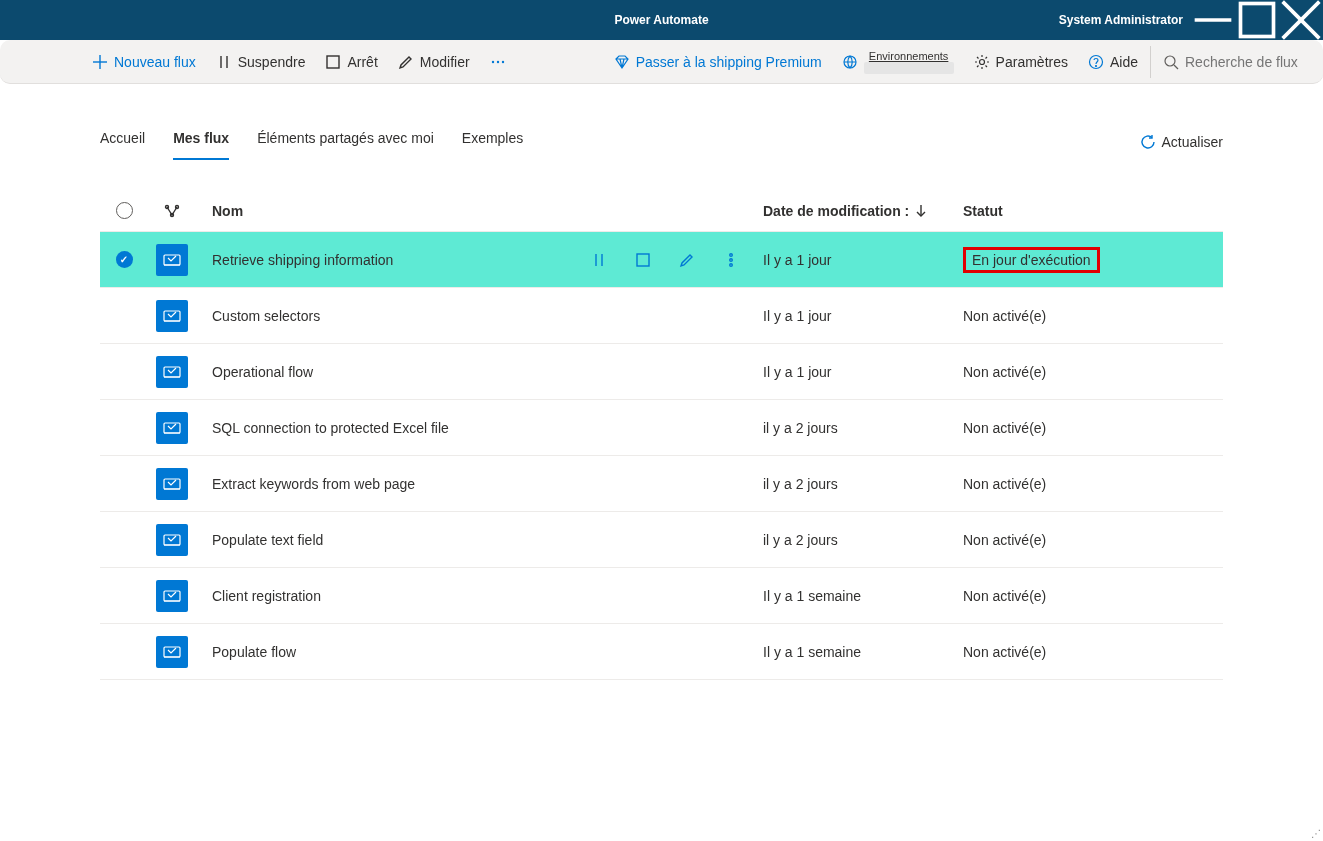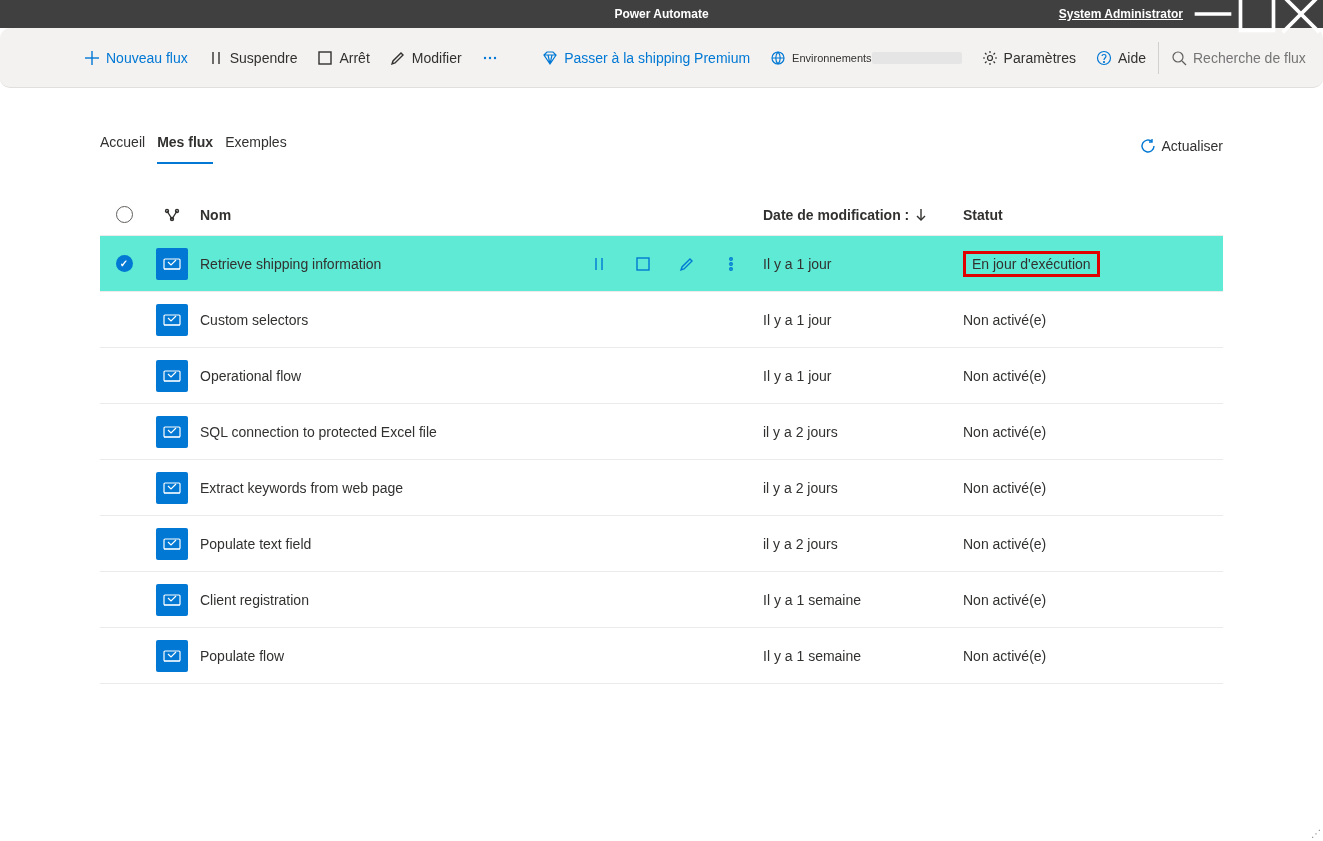--- a/index.html
+++ b/index.html
@@ -1,74 +1,73 @@
 <!DOCTYPE html>
 <html><head>
 <meta charset="utf-8">
 <style>
   * { margin: 0; padding: 0; box-sizing: border-box; font-family: "Segoe UI", Tahoma, sans-serif; }
   body { background: #ffffff; font-size: 14px; color: #323130; width: 1323px; }
 
   
   .titlebar {
-    height: 28px;
-    background: #404040;
+    height: 40px;
+    background: #0c4a6e;
     display: flex;
     align-items: center;
     color: #fff;
     font-size: 12px;
     position: relative;
-    text-decoration: underline;
   }
   .titlebar .title { position: absolute; left: 50%; transform: translateX(-50%); font-size: 12px; font-weight: 600;}
   .titlebar .user { margin-left: auto; font-weight: 600; margin-right: 8px; font-size:12px;}
   .titlebar .winbtns { display: flex; }
   .titlebar .winbtn { width: 44px; height: 28px; display:flex; align-items:center; justify-content:center; cursor:pointer;}
   .titlebar .winbtn svg { stroke: #fff; stroke-width: 1; fill: none; }
 
   
   .commandbar {
-    height: 60px;
+    height: 44px;
     background: #f3f2f1;
     border-bottom: 1px solid #e1dfdd;
     display: flex;
     align-items: center;
-    padding: 0 0;
+    padding: 0 8px;
     border-radius: 10px;
   }
   .cmdgroup { display:flex; gap:4px; align-items:center;}
   .cmdbtn {
     display:flex; align-items:center; gap:6px;
     padding: 4px 8px; height: 32px;
     color:#323130; cursor:pointer; border:none; background:transparent;
     font-size:14px;
   }
   .cmdbtn.blue { color:#0078d4; }
   .cmdbtn svg { width:16px; height:16px; }
   .spacer { flex: 1; }
-  .envbox { display:flex; flex-direction:row; font-size:11px; line-height:12px; }
+  .envbox { display:flex; flex-direction:column; font-size:11px; line-height:12px;text-decoration:underline; }
   .envbox .lbl { color:#323130; }
   .envbox .val { background:#e5e5e5; color:#888; width:90px; height:12px; border-radius:2px;}
   .searchbox { display:flex; align-items:center; gap:6px; color:#605e5c; padding-left:12px; border-left:1px solid #d2d0ce; height:32px;}
   .searchbox input{ border:none; background:transparent; outline:none; font-size:14px; color:#605e5c; width:130px;}
 
   
   .content { padding: 40px 100px 20px 100px; }
   .tabbar { display:flex; align-items:center; border-bottom: none; margin-bottom: 30px;}
-  .tabs { display:flex; gap:12px;}
+  .tabs { display:flex; gap:28px;}
   .tab { padding: 6px 0 12px 0; cursor:pointer; color:#323130; font-size:14px;}
   .tab.active { font-weight:600; border-bottom: 2px solid #0078d4; }
   .tabright { margin-left:auto; display:flex; align-items:center; gap:6px; color:#323130; cursor:pointer;}
   .tabright svg{ width:16px;height:16px; stroke:#0078d4; }
 
   
   .table { width:100%; }
   .thead, .trow { display:grid; grid-template-columns: 48px 48px 1fr 310px 200px 200px 60px; align-items:center; min-height:56px; border-bottom:1px solid #edebe9; }
   .thead { font-weight:600; min-height:42px; border-bottom:1px solid #edebe9;}
-  .thead .col-name, .trow .col-name { padding-left:4px;}
+  .thead .col-name, .trow .col-name { padding-left:4px;margin-left:12px;}
   .trow.selected { background:#5eead4; }
   .col-chk { display:flex; justify-content:center; }
   .chk-circle { width:17px; height:17px; border:1px solid #605e5c; border-radius:50%; }
   .chk-filled { width:17px; height:17px; border-radius:50%; background:#0078d4; display:flex; align-items:center; justify-content:center; }
   .chk-filled:after{ content:"✓"; color:#fff; font-size:10px; font-weight:bold;}
   .flowicon { width:32px; height:32px; background:#0078d4; border-radius:2px; display:flex; align-items:center; justify-content:center;}
   .flowicon svg { width:18px; height:18px; stroke:#fff; fill:none; stroke-width:1.2;}
   .sorticon { width:16px;height:16px; margin-left:4px;}
   .col-icons { display:flex; gap:28px; justify-content:flex-end; padding-right:24px;}
   .rowact { width:16px; height:16px; cursor:pointer; }
@@ -186,20 +185,21 @@
       <input placeholder="Recherche de flux" style="">
     </div>
   </div>
 </div>
 
 <div class="content">
   <div class="tabbar">
     <div class="tabs">
       <div class="tab">Accueil</div>
       <div class="tab active">Mes flux</div>
+      <div class="tab">Éléments partagés avec moi</div>
       <div class="tab">Exemples</div>
     </div>
     <div class="tabright">
       <svg viewBox="0 0 16 16" fill="none" stroke-width="1.4">
           <path d="M14 8 A6 6 0 1 1 12 3.5"></path>
           <path d="M12 1 L12 4 L9 4"></path>
         </svg>
       <span>Actualiser</span>
     </div>
   </div>

